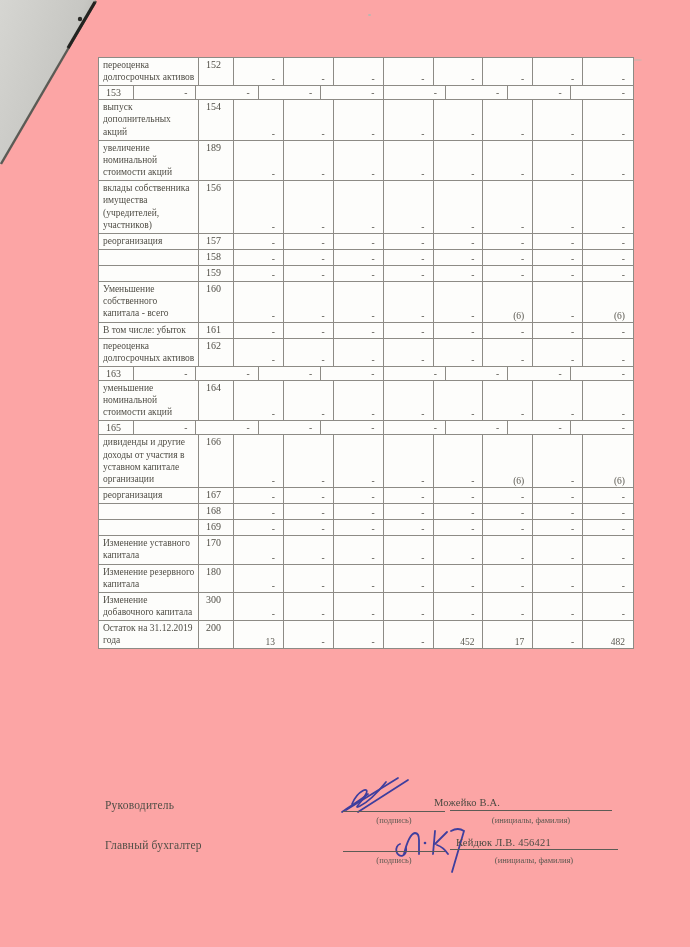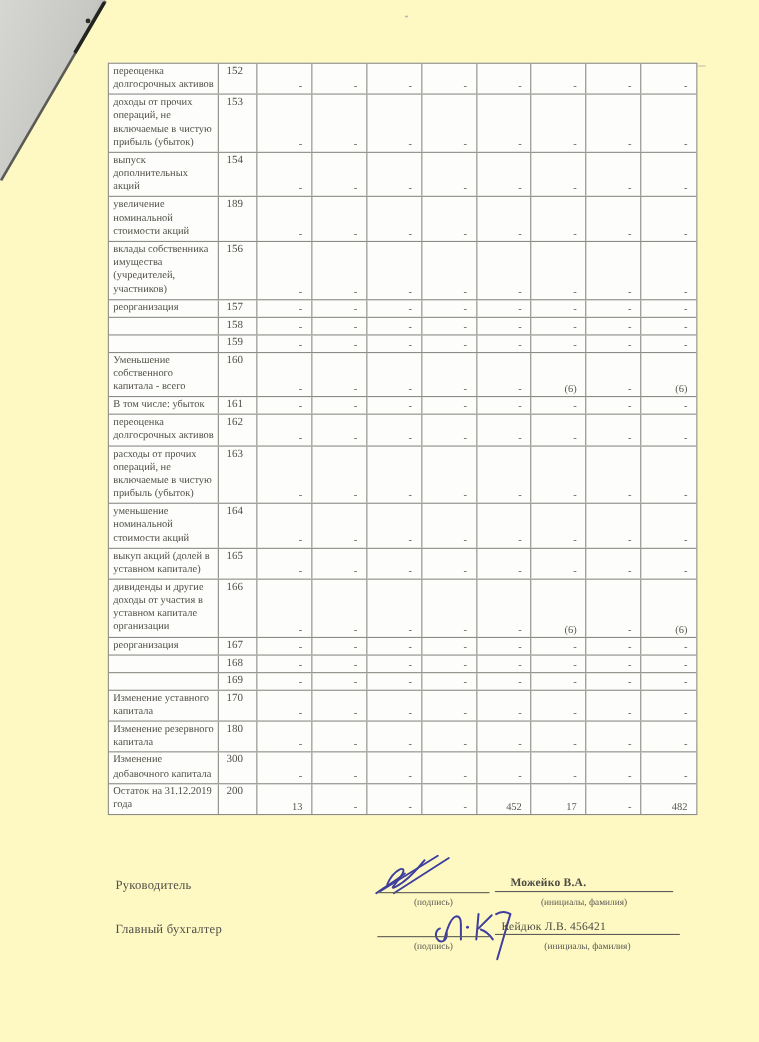--- a/index.html
+++ b/index.html
@@ -6,21 +6,21 @@
     --ink:#504e46;
     --border:#8d8b85;
     --sig:#3e3e9e;
   }
   *{box-sizing:border-box;margin:0;padding:0;}
   html,body{background:#ffffff;}
   body{font-family:"Liberation Serif","DejaVu Serif",serif;}
   .scan{
     position:relative;
     width:690px;height:947px;
-    background:#fef9c3;
+    background:#fca5a5;
     overflow:hidden;
     color:var(--ink);
     padding-left:24px;
   }
   
   .corner-svg{position:absolute;left:0;top:0;}
   
   .equity-table{
     position:absolute;left:98px;top:57px;width:536px;
     border:1px solid var(--border);
@@ -86,21 +86,20 @@
     <div class="cell val">-</div>
         <div class="cell val">-</div>
         <div class="cell val">-</div>
         <div class="cell val">-</div>
         <div class="cell val">-</div>
         <div class="cell val">-</div>
         <div class="cell val">-</div>
         <div class="cell val">-</div>
       </div>
       <div class="trow">
-      <div class="cell label">доходы от прочих операций, не включаемые в чистую прибыль (убыток)</div>
       <div class="cell code">153</div>
     <div class="cell val">-</div>
         <div class="cell val">-</div>
         <div class="cell val">-</div>
         <div class="cell val">-</div>
         <div class="cell val">-</div>
         <div class="cell val">-</div>
         <div class="cell val">-</div>
         <div class="cell val">-</div>
       </div>
@@ -206,21 +205,20 @@
     <div class="cell val">-</div>
         <div class="cell val">-</div>
         <div class="cell val">-</div>
         <div class="cell val">-</div>
         <div class="cell val">-</div>
         <div class="cell val">-</div>
         <div class="cell val">-</div>
         <div class="cell val">-</div>
       </div>
       <div class="trow">
-      <div class="cell label">расходы от прочих операций, не включаемые в чистую прибыль (убыток)</div>
       <div class="cell code">163</div>
     <div class="cell val">-</div>
         <div class="cell val">-</div>
         <div class="cell val">-</div>
         <div class="cell val">-</div>
         <div class="cell val">-</div>
         <div class="cell val">-</div>
         <div class="cell val">-</div>
         <div class="cell val">-</div>
       </div>
@@ -230,21 +228,20 @@
     <div class="cell val">-</div>
         <div class="cell val">-</div>
         <div class="cell val">-</div>
         <div class="cell val">-</div>
         <div class="cell val">-</div>
         <div class="cell val">-</div>
         <div class="cell val">-</div>
         <div class="cell val">-</div>
       </div>
       <div class="trow">
-      <div class="cell label">выкуп акций (долей в уставном капитале)</div>
       <div class="cell code">165</div>
     <div class="cell val">-</div>
         <div class="cell val">-</div>
         <div class="cell val">-</div>
         <div class="cell val">-</div>
         <div class="cell val">-</div>
         <div class="cell val">-</div>
         <div class="cell val">-</div>
         <div class="cell val">-</div>
       </div>
@@ -352,21 +349,21 @@
     <svg class="sig-svg" style="left:338px;top:772px;" width="120" height="44" viewBox="0 0 120 44">
       <g fill="none" stroke="var(--sig)" stroke-width="1.7" stroke-linecap="round">
         <path d="M14 32 C20 18 32 14 28 22 C24 30 14 38 22 34 C30 30 40 20 48 10"></path>
         <path d="M8 38 L60 6"></path>
         <path d="M20 40 L70 8"></path>
         <path d="M4 40 C12 34 20 30 30 22"></path>
       </g>
     </svg>
     <div class="sig-line" style="left:343px;top:793px;width:102px;height:19px;"></div>
     <div class="sig-caption" style="left:343px;top:815px;width:102px;">(подпись)</div>
-    <div class="sig-name" style="left:464px;top:797px;font-weight:bold;">Можейко В.А.</div>
+    <div class="sig-name" style="left:434px;top:797px;">Можейко В.А.</div>
     <div class="sig-line" style="left:450px;top:793px;width:162px;height:18px;"></div>
     <div class="sig-caption" style="left:450px;top:815px;width:162px;">(инициалы, фамилия)</div>
 
     <div class="sig-role" style="left:105px;top:839px;text-align:right;">Главный бухгалтер</div>
     <svg class="sig-svg" style="left:388px;top:824px;" width="80" height="52" viewBox="0 0 80 52">
       <g fill="none" stroke="var(--sig)" stroke-width="1.8" stroke-linecap="round">
         <path d="M12 20 a5 6 0 1 0 6 4"></path>
         <path d="M16 30 Q21 10 27 9 Q31 9 31 16 L31 30"></path>
         <circle cx="37" cy="19" r="1.3" fill="var(--sig)" stroke="none"></circle>
         <path d="M45 30 L47 7"></path>

